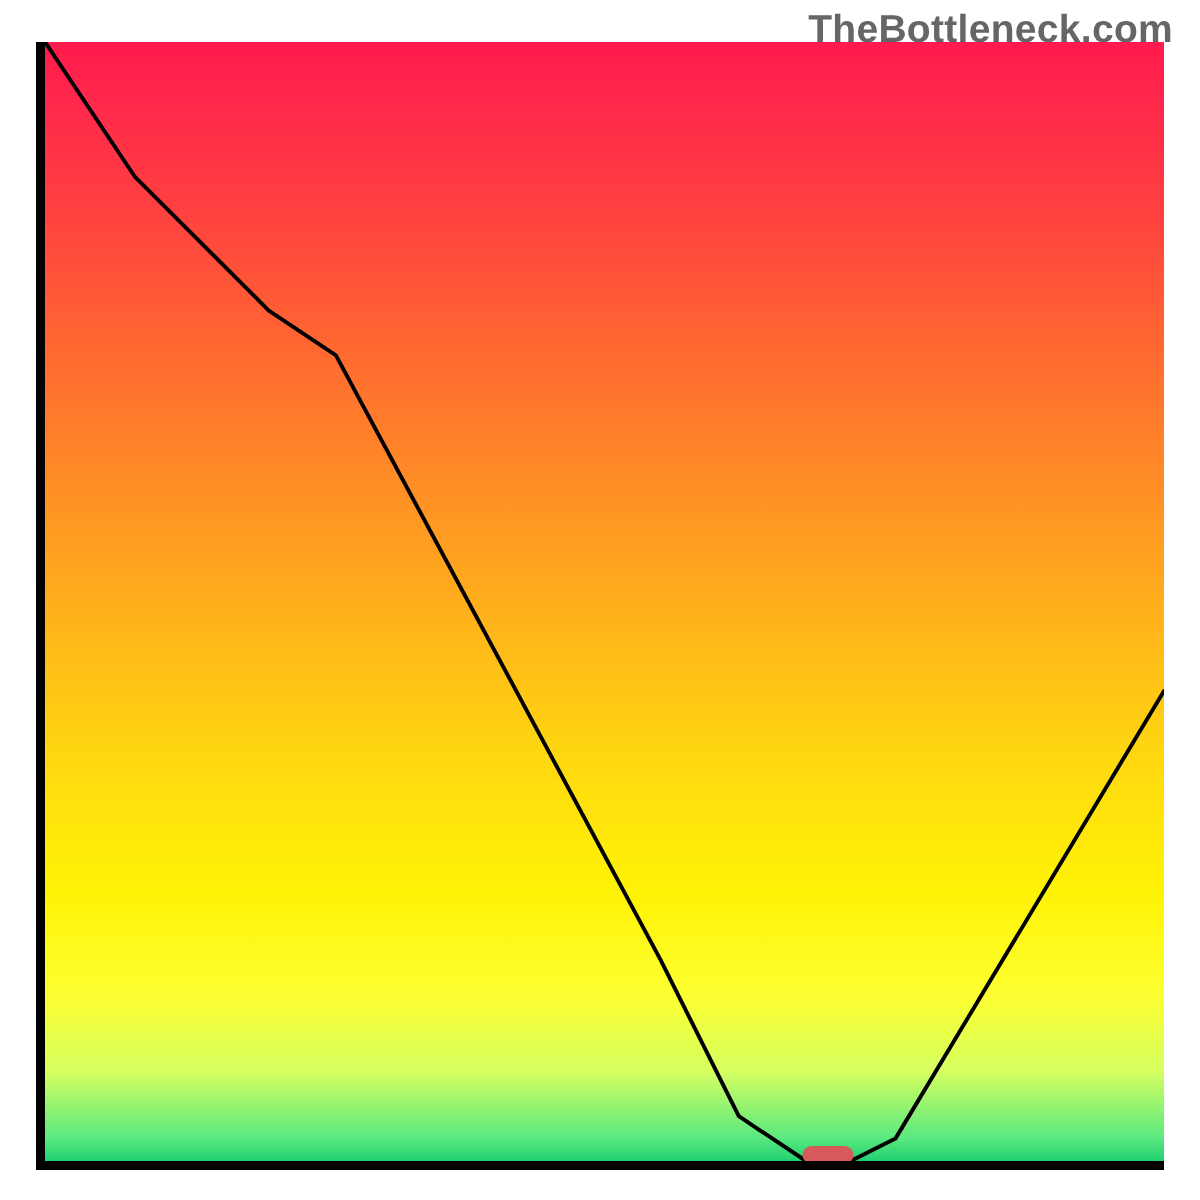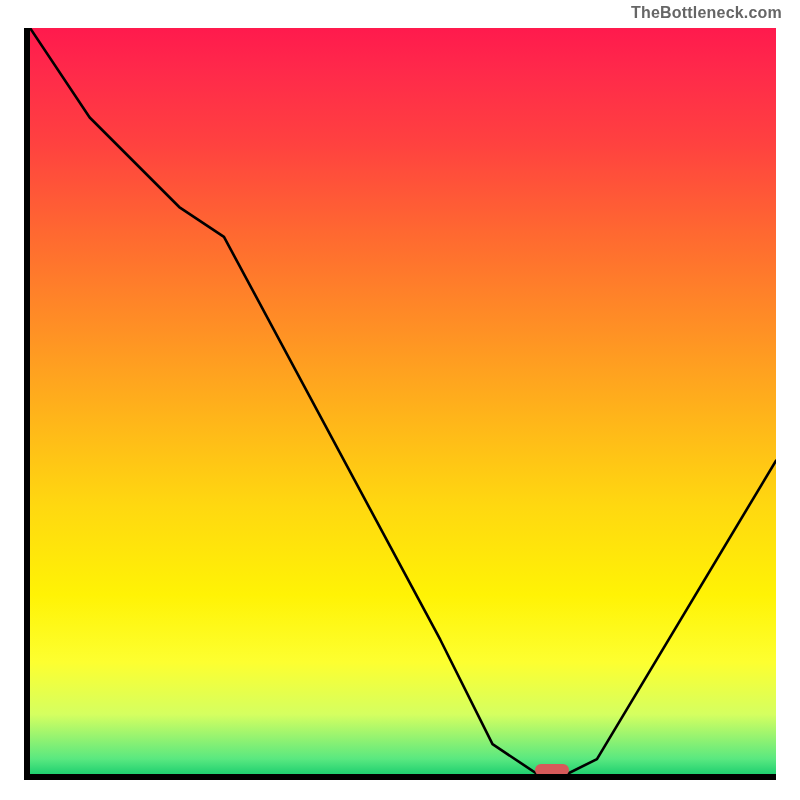--- a/index.html
+++ b/index.html
@@ -8,21 +8,21 @@
     width: 800px;
     height: 800px;
     background: #ffffff;
     font-family: Arial, Helvetica, sans-serif;
     position: relative;
   }
   .watermark {
     position: absolute;
     top: 4px;
     right: 18px;
-    font-size: 16px;
+    font-size: 26px;
     font-weight: bold;
     color: #666666;
     letter-spacing: 0.2px;
   }
   .chart-frame {
     position: absolute;
     left: 24px;
     top: 28px;
     width: 752px;
     height: 752px;

